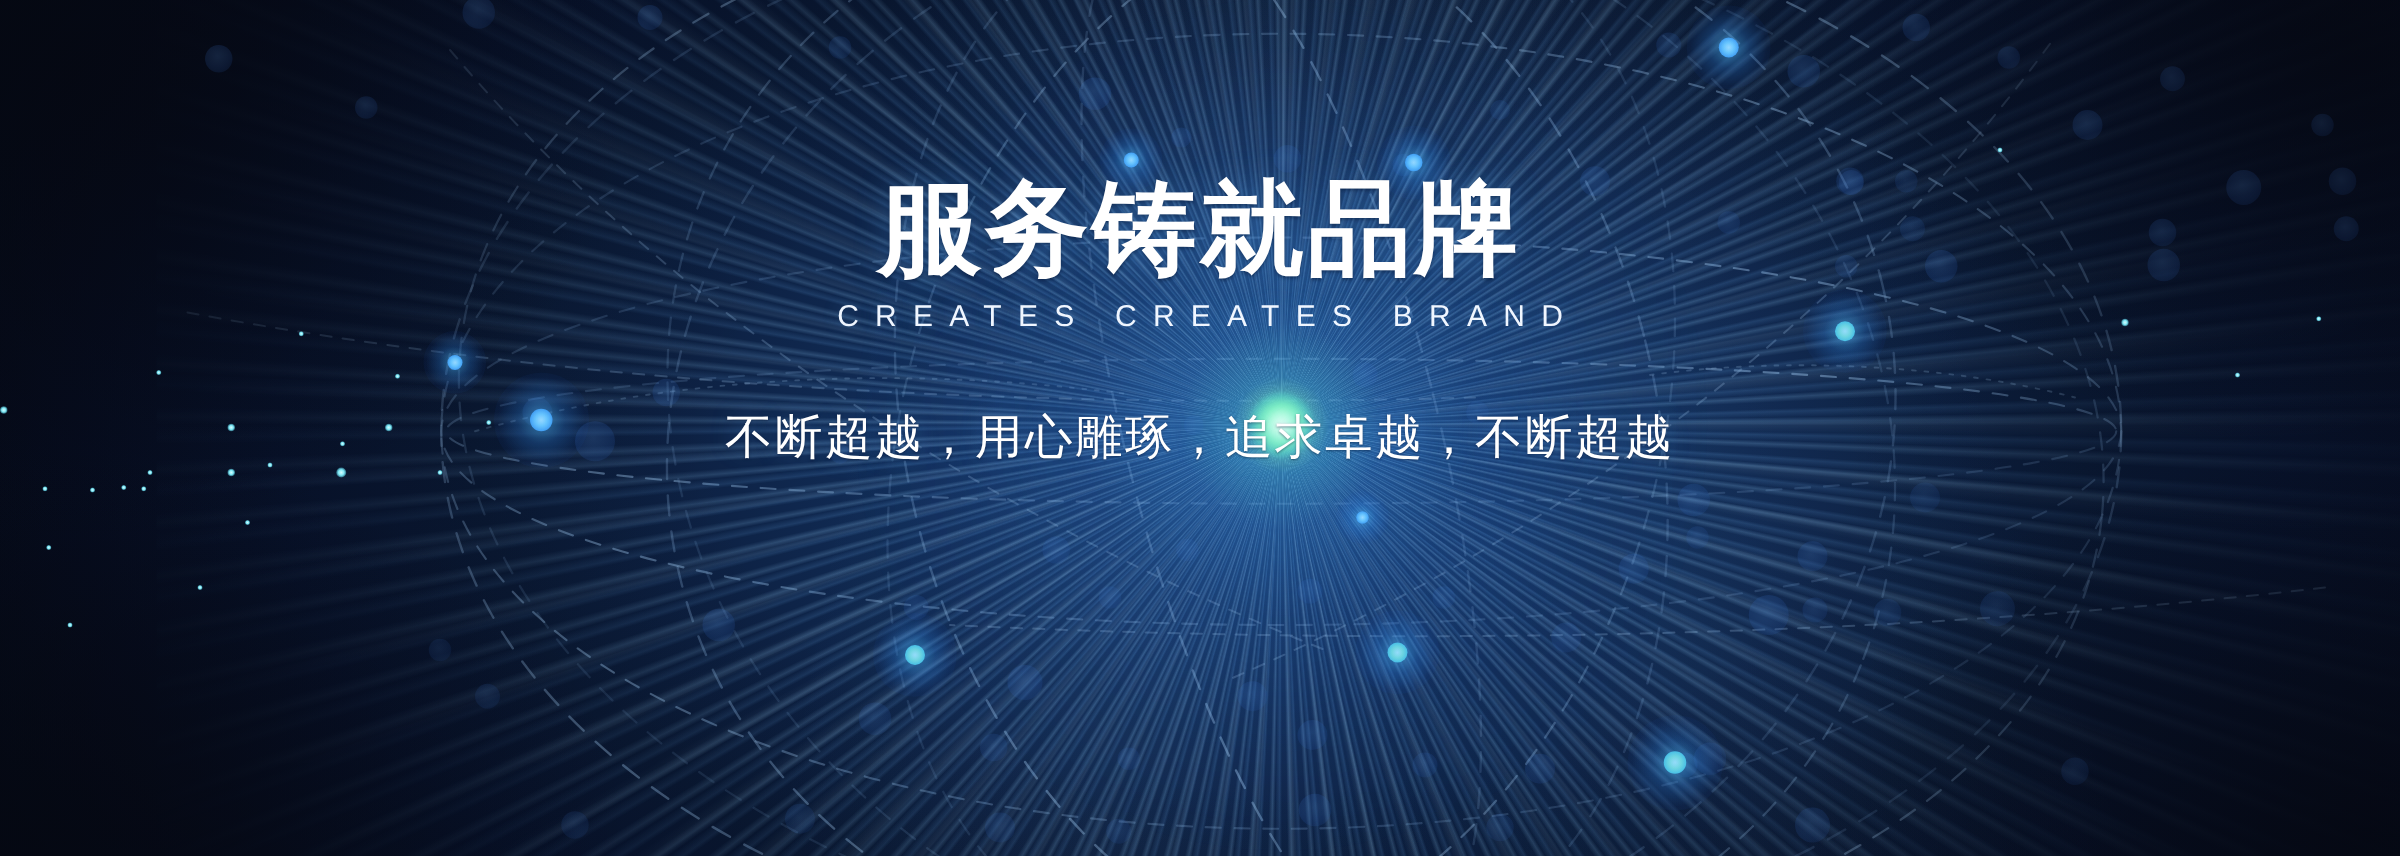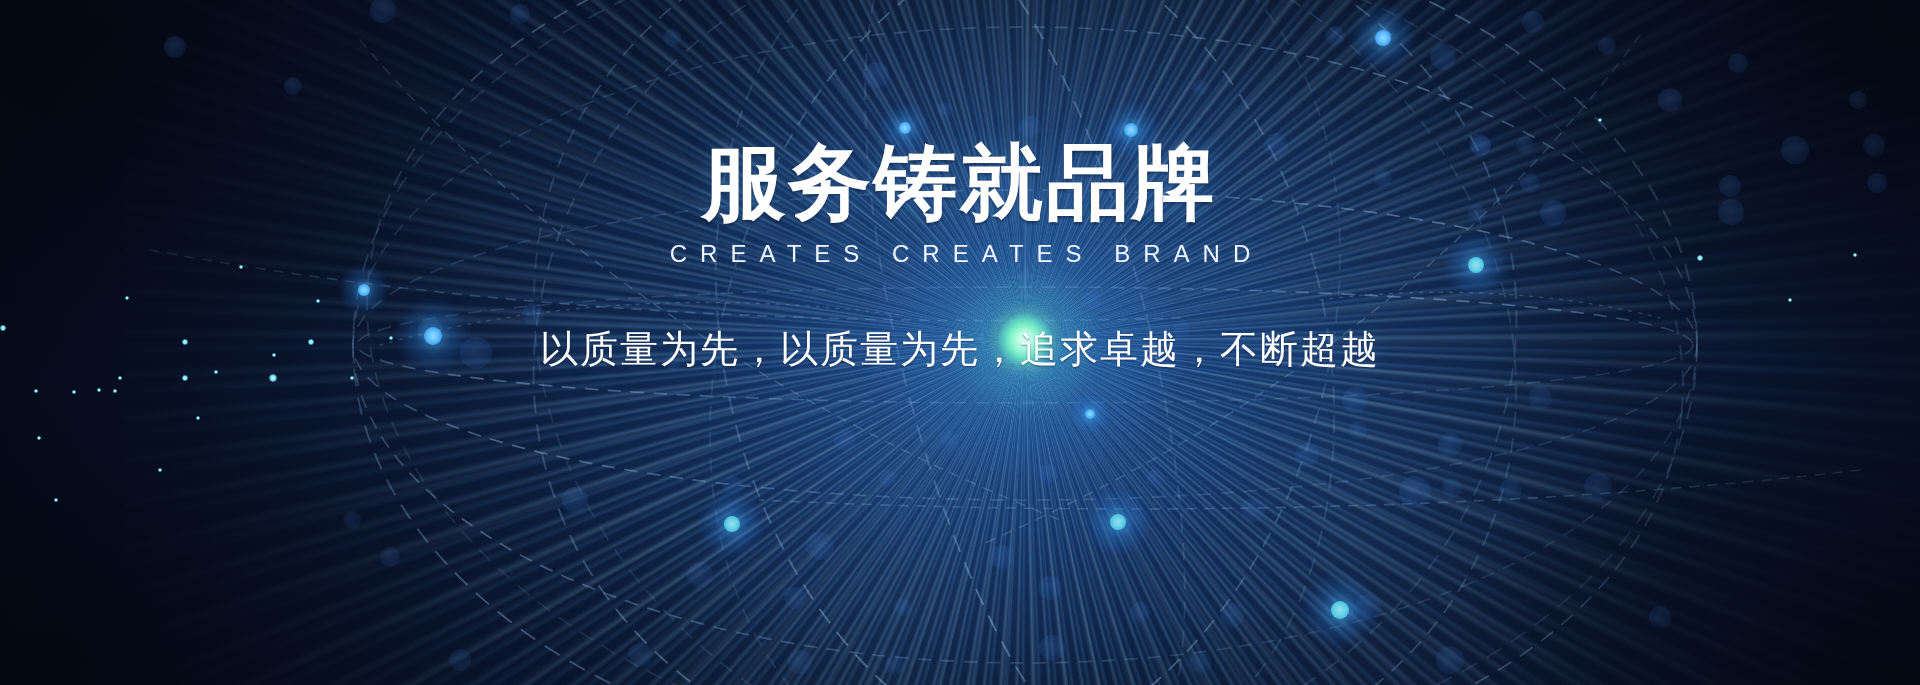--- a/index.html
+++ b/index.html
@@ -367,16 +367,16 @@
       <div class="star" style="left: 1788px; top: 298px; width: 4px; height: 4px;"></div>
       <div class="star" style="left: 1853px; top: 253px; width: 4px; height: 4px;"></div>
       <div class="star" style="left: 1598px; top: 118px; width: 4px; height: 4px;"></div>
       <div class="star" style="left: 54px; top: 498px; width: 4px; height: 4px;"></div>
       <div class="star" style="left: 158px; top: 468px; width: 4px; height: 4px;"></div>
     </div>
 
   <div class="content">
     <h1 class="title">服务铸就品牌</h1>
     <div class="subtitle">CREATES CREATES BRAND</div>
-    <div class="tagline">以质量为先，以质量为先，追求卓越，不断超越</div>
+    <div class="tagline">不断超越，用心雕琢，追求卓越，不断超越</div>
   </div>
 
 </div>
 
 </body></html>

